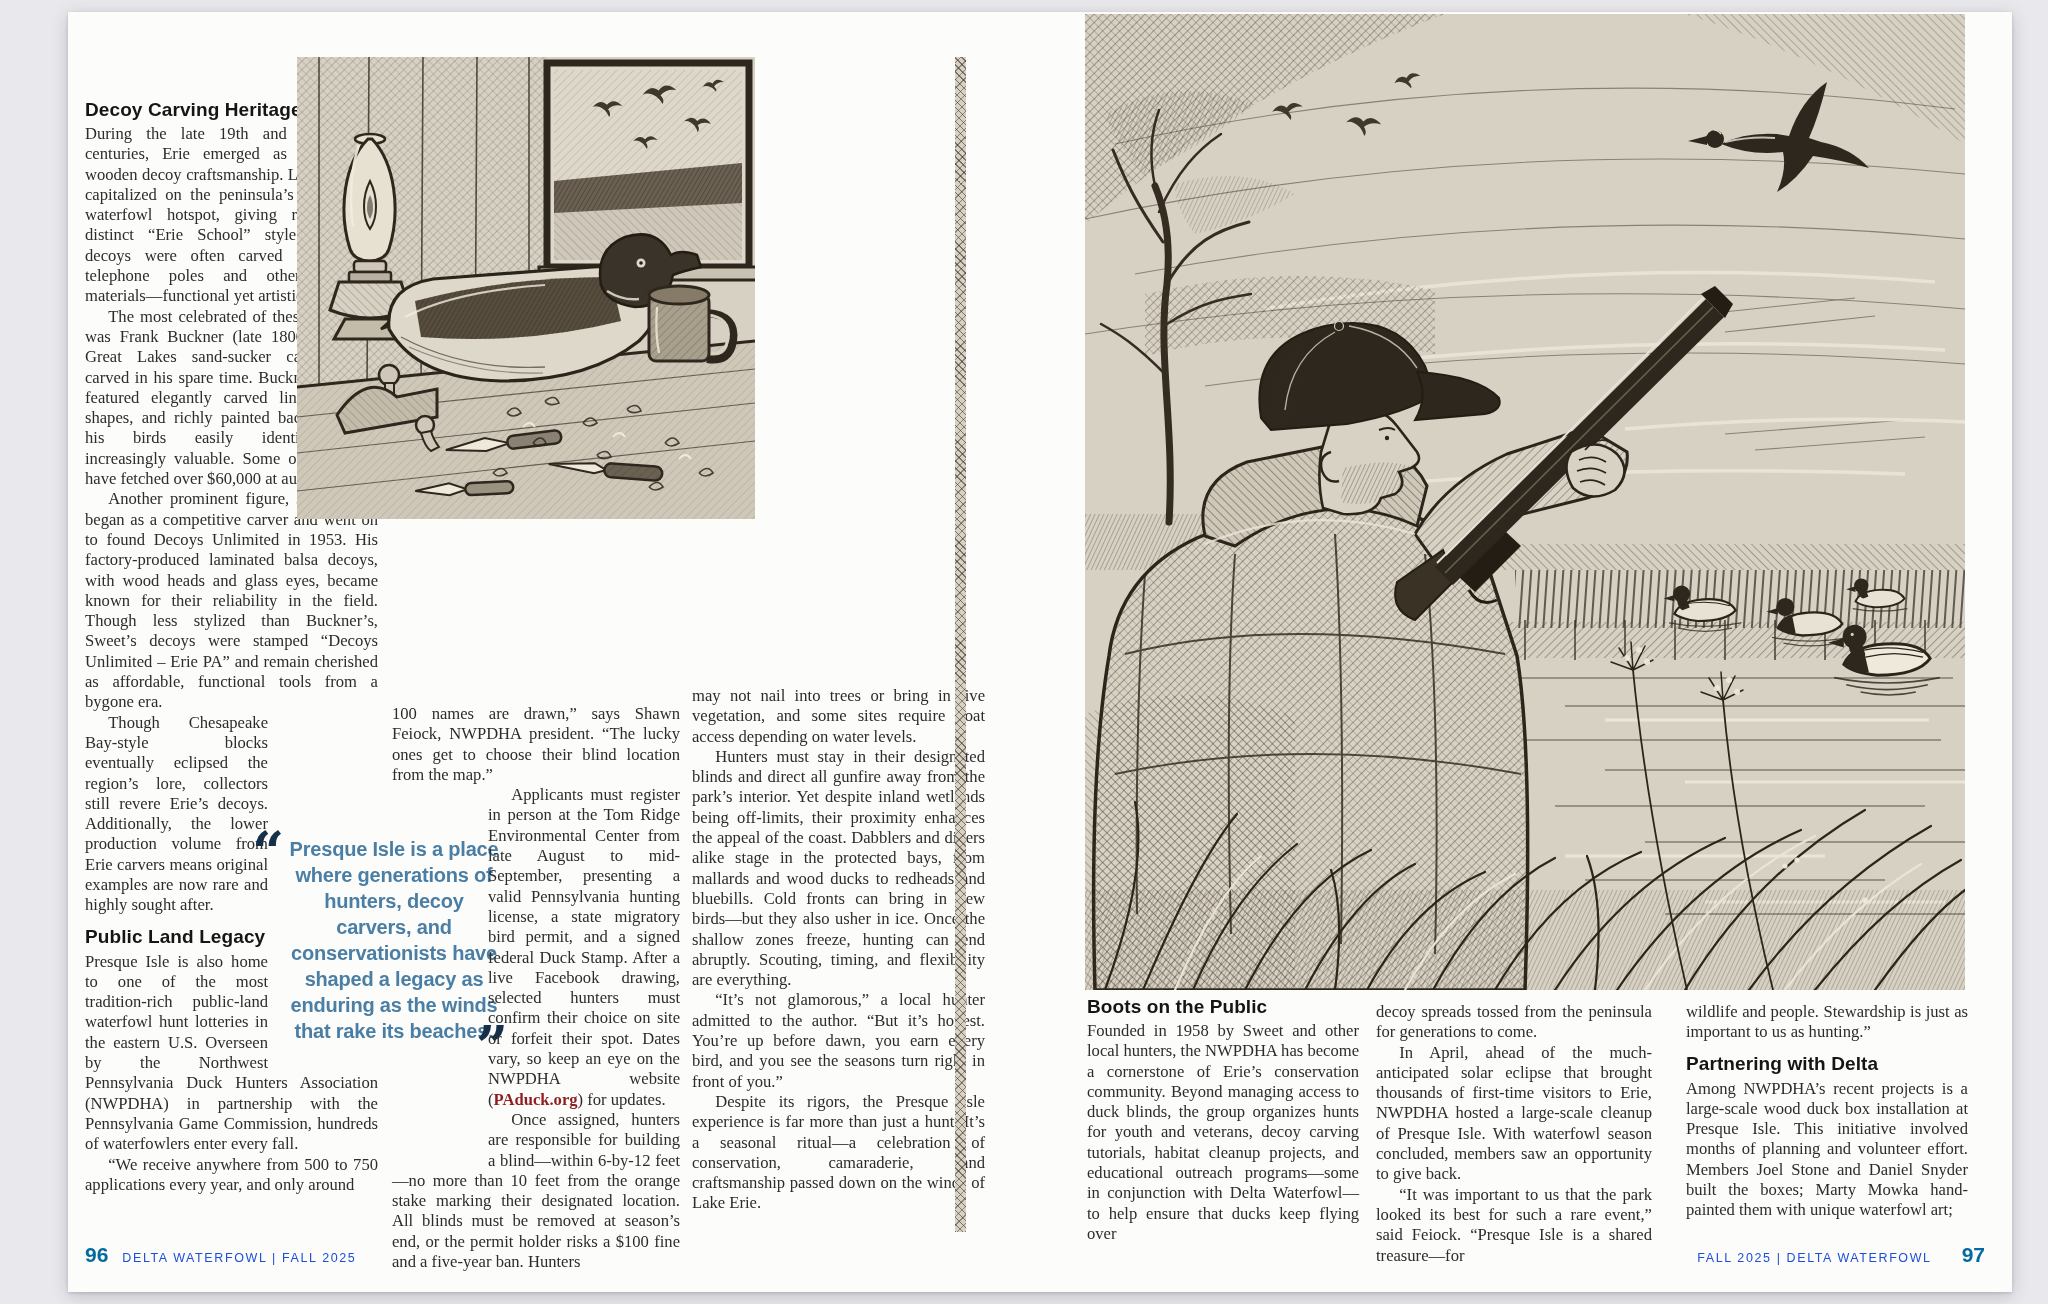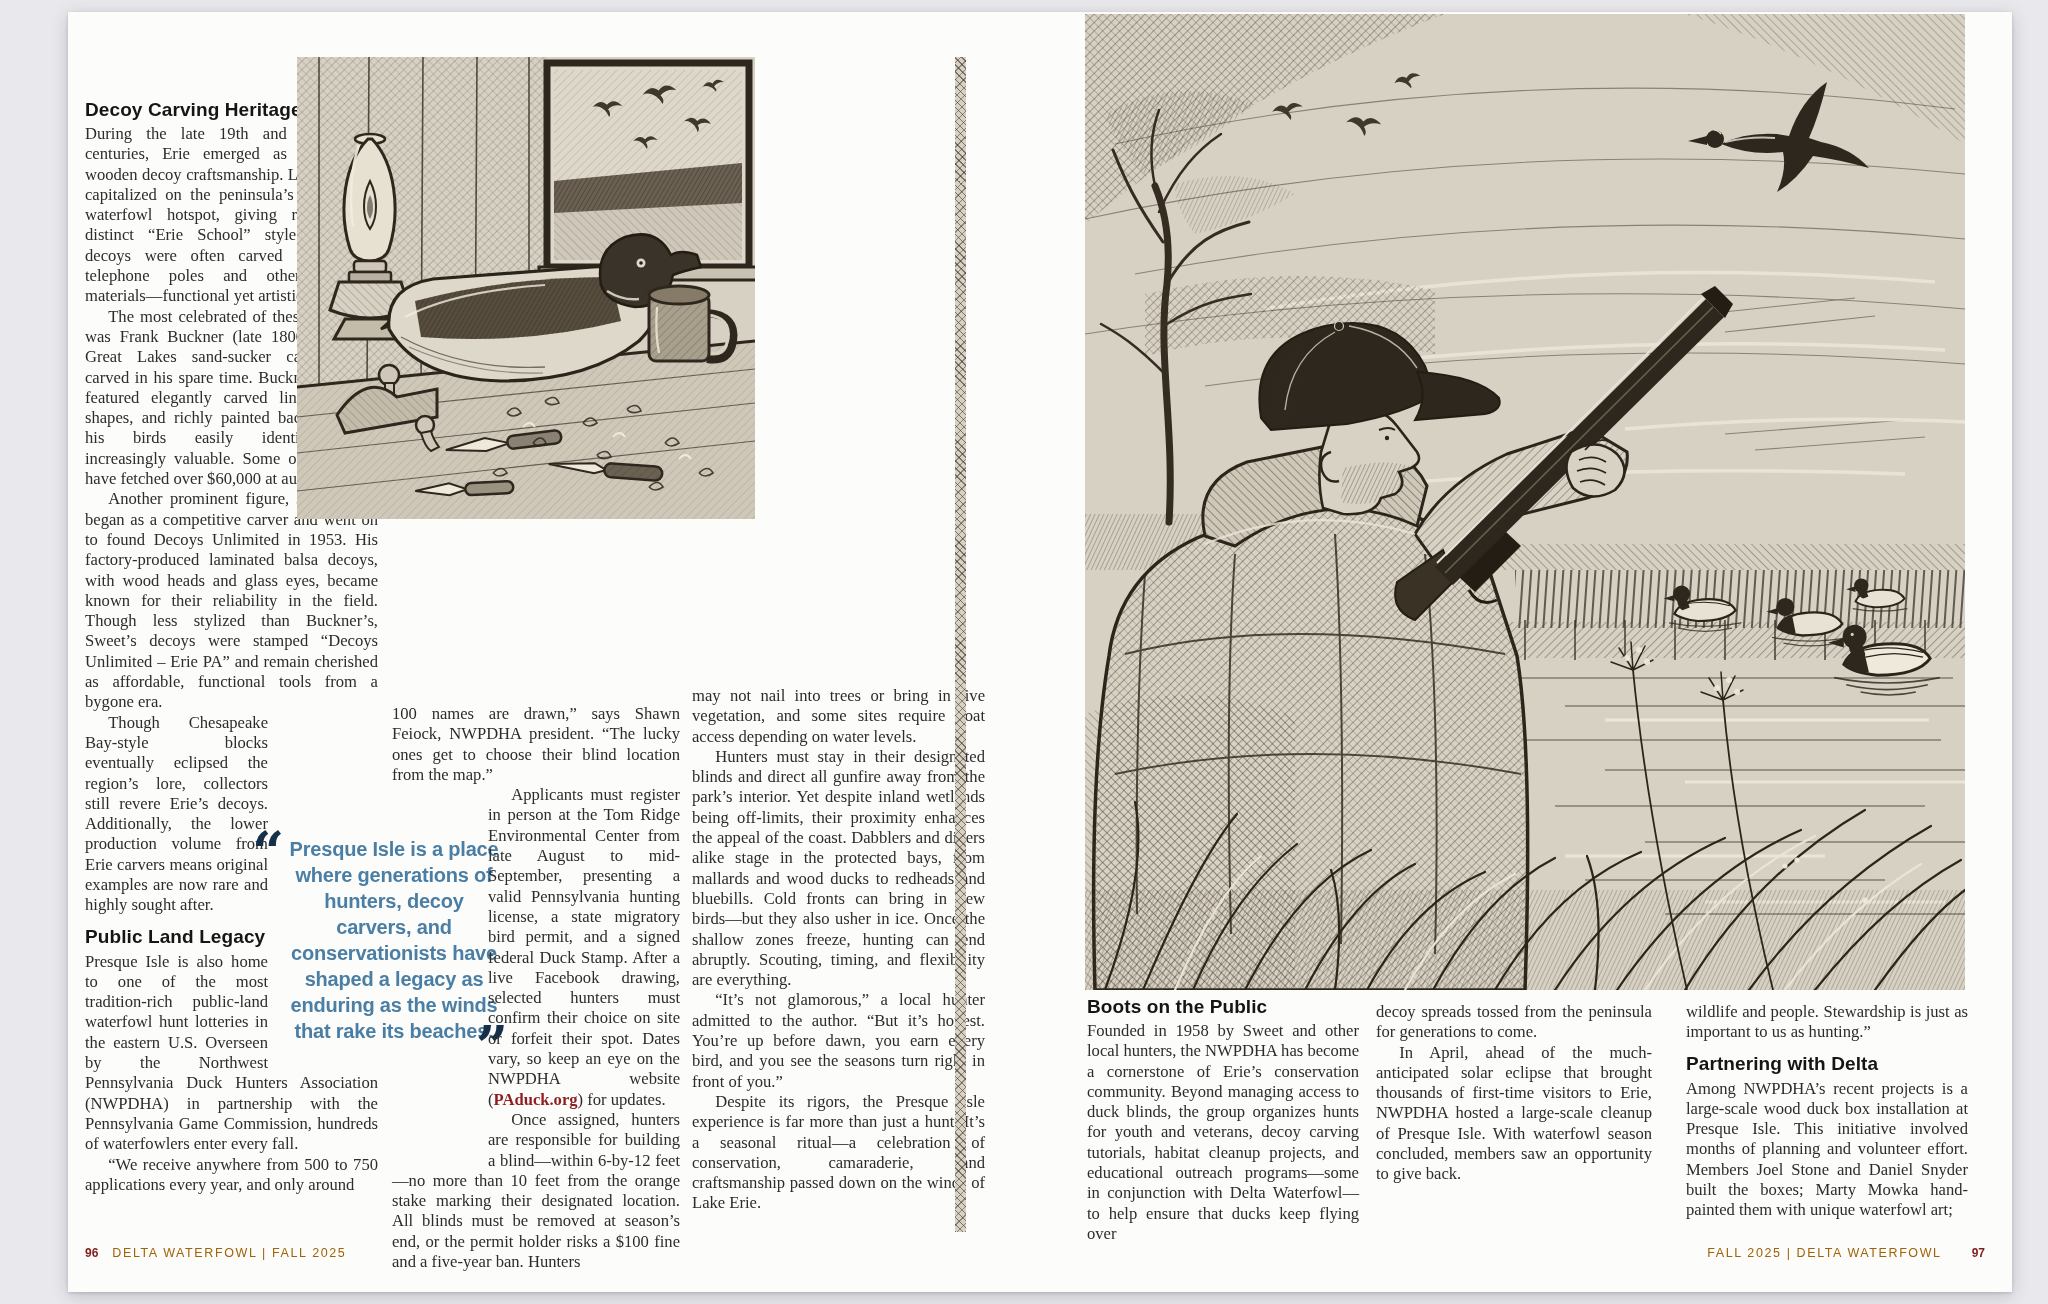--- a/index.html
+++ b/index.html
@@ -37,22 +37,22 @@
     font-size:20px;line-height:26px;color:#4a7ea4;text-align:center;
     letter-spacing:-.2px;
   }
   .pq-mark{
     position:absolute;font-family:"DejaVu Serif",serif;font-weight:700;
     font-size:56px;color:#16304a;line-height:1;
   }
   .pq-open{left:-36px;top:-12px;}
   .pq-close{right:-8px;bottom:-30px;}
   
-  .folio{font-family:"Liberation Sans",sans-serif;font-size:12px;font-weight:700;color:#7f1d1d;}
-  .fmag{font-family:"Liberation Sans",sans-serif;font-size:12.5px;color:#a16207;letter-spacing:1.6px;}
+  .folio{font-family:"Liberation Sans",sans-serif;font-size:21px;font-weight:700;color:#0369a1;}
+  .fmag{font-family:"Liberation Sans",sans-serif;font-size:12.5px;color:#1d4ed8;letter-spacing:1.6px;}
   .footer-line{white-space:nowrap;}
   
   .fold-sliver{
     left:887px;top:45px;width:11px;height:1175px;
     background:
       repeating-linear-gradient(45deg, rgba(46,39,29,.55) 0 1px, transparent 1px 5px),
       repeating-linear-gradient(-45deg, rgba(46,39,29,.45) 0 1px, transparent 1px 6px),
       #d7d1c4;
   }
   svg{display:block;}
@@ -493,20 +493,21 @@
   <h2 class="sec abs" style="left:1019px;top:983px;width:300px" data-bind="right_page.headingA">Boots on the Public</h2>
   <div class="body-col abs" style="left:1019px;top:1009px;width:272px">
     <div data-bind-paras="right_page.colA_paras">
         <p>Founded in 1958 by Sweet and other local hunters, the NWPDHA has become a cornerstone of Erie’s conservation community. Beyond managing access to duck blinds, the group organizes hunts for youth and veterans, decoy carving tutorials, habitat cleanup projects, and educational outreach programs—some in conjunction with Delta Waterfowl—to help ensure that ducks keep flying over</p>
       </div>
   </div>
   <div class="body-col abs" style="left:1308px;top:990px;width:276px">
     <div data-bind-paras="right_page.colB_paras">
         <p>decoy spreads tossed from the peninsula for generations to come.</p>
         <p>In April, ahead of the much-anticipated solar eclipse that brought thousands of first-time visitors to Erie, NWPDHA hosted a large-scale cleanup of Presque Isle. With waterfowl season concluded, members saw an opportunity to give back.</p>
+        <p>“It was important to us that the park looked its best for such a rare event,” said Feiock. “Presque Isle is a shared treasure—for</p>
       </div>
   </div>
   <div class="body-col abs" style="left:1618px;top:990px;width:282px">
     <div data-bind-paras="right_page.colC_paras_a">
         <p>wildlife and people. Stewardship is just as important to us as hunting.”</p>
       </div>
     <h3 class="sec inflow" data-bind="right_page.headingC">Partnering with Delta</h3>
     <div data-bind-paras="right_page.colC_paras_b">
         <p>Among NWPDHA’s recent projects is a large-scale wood duck box installation at Presque Isle. This initiative involved months of planning and volunteer effort. Members Joel Stone and Daniel Snyder built the boxes; Marty Mowka hand-painted them with unique waterfowl art;</p>
       </div>

